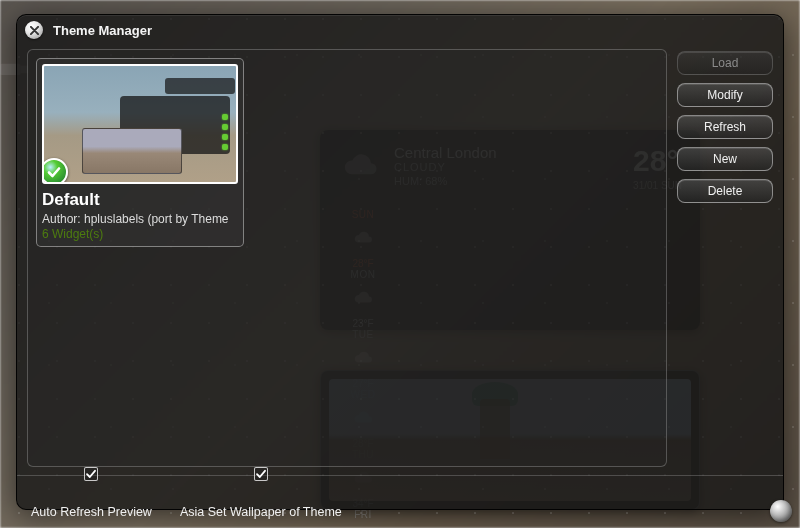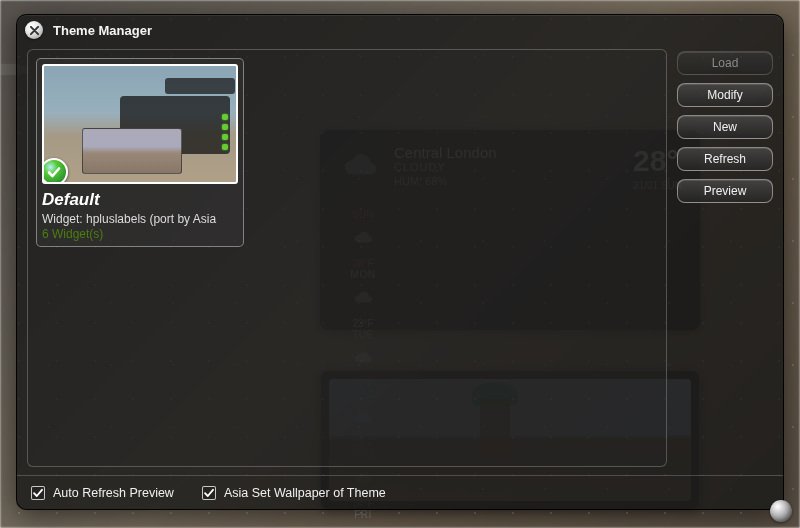--- a/index.html
+++ b/index.html
@@ -148,21 +148,21 @@
 .check-badge {
   position: absolute; left: -4px; bottom: -4px;
   width: 28px; height: 28px; border-radius: 50%;
   background: radial-gradient(circle at 35% 30%, #bef 0%, #5c3 30%, #393 70%, #171 100%);
   border: 2px solid #fff;
   box-shadow: 0 1px 3px rgba(0,0,0,0.6);
   display: flex; align-items: center; justify-content: center;
 }
 .check-badge svg { width: 16px; height: 16px; }
 
-.theme-name { margin-top: 6px; font-size: 17px; font-weight: 700; color: #fff; font-style: italic; }
+.theme-name { margin-top: 6px; font-size: 17px; font-weight: 700; color: #fff; }
 .theme-author { font-size: 12px; color: #ddd; margin-top: 1px; line-height: 1.35; }
 .theme-widgets { font-size: 12px; color: #4d7c0f; }
 
 .button-col {
   width: 96px; display: flex; flex-direction: column; gap: 8px; padding-top: 2px;
 }
 .btn {
   height: 24px;
   border: 1px solid rgba(200,200,200,0.6);
   border-radius: 8px;
@@ -180,21 +180,21 @@
 }
 
 .dialog-footer {
   height: 34px;
   border-top: 1px solid rgba(180,180,180,0.3);
   display: flex; align-items: center; gap: 28px;
   padding: 0 14px;
   font-size: 12.5px; color: #f0f0f0;
 }
 .checkbox {
-  display: flex; align-items: center; gap: 8px; cursor: pointer;
+  display: flex; align-items: center; gap: 24px; cursor: pointer; flex-direction: column;
 }
 .cb-box {
   width: 14px; height: 14px;
   border: 1px solid rgba(220,220,220,0.9);
   border-radius: 2px;
   background: rgba(30,30,30,0.3);
   display: flex; align-items: center; justify-content: center;
 }
 .cb-box svg { width: 12px; height: 12px; display: none; }
 .cb-box.checked svg { display: block; }
@@ -282,31 +282,31 @@
               <span></span>
             </div>
           <div class="thumb-photo"></div>
           <div class="check-badge">
             <svg viewBox="0 0 16 16">
                 <path d="M3 8.5 L6.5 12 L13 4.5" fill="none" stroke="#fff" stroke-width="2.6" stroke-linecap="round" stroke-linejoin="round"></path>
               </svg>
           </div>
         </div>
         <div class="theme-name">Default</div>
-        <div class="theme-author">Widget: hpluslabels (port by Asia</div>
+        <div class="theme-author">Author: hpluslabels (port by Theme</div>
         <div class="theme-widgets">6 Widget(s)</div>
       </div>
     </div>
 
     <div class="button-col">
       <div class="btn disabled">Load</div>
       <div class="btn">Modify</div>
+      <div class="btn">Refresh</div>
       <div class="btn">New</div>
-      <div class="btn">Refresh</div>
-      <div class="btn">Preview</div>
+      <div class="btn">Delete</div>
     </div>
   </div>
 
   <div class="dialog-footer">
     <label class="checkbox">
       <span class="cb-box checked">
         <svg viewBox="0 0 12 12">
             <path d="M2 6.2 L4.8 9 L10 2.8" fill="none" stroke="#fff" stroke-width="1.8" stroke-linecap="round" stroke-linejoin="round"></path>
           </svg>
       </span>

